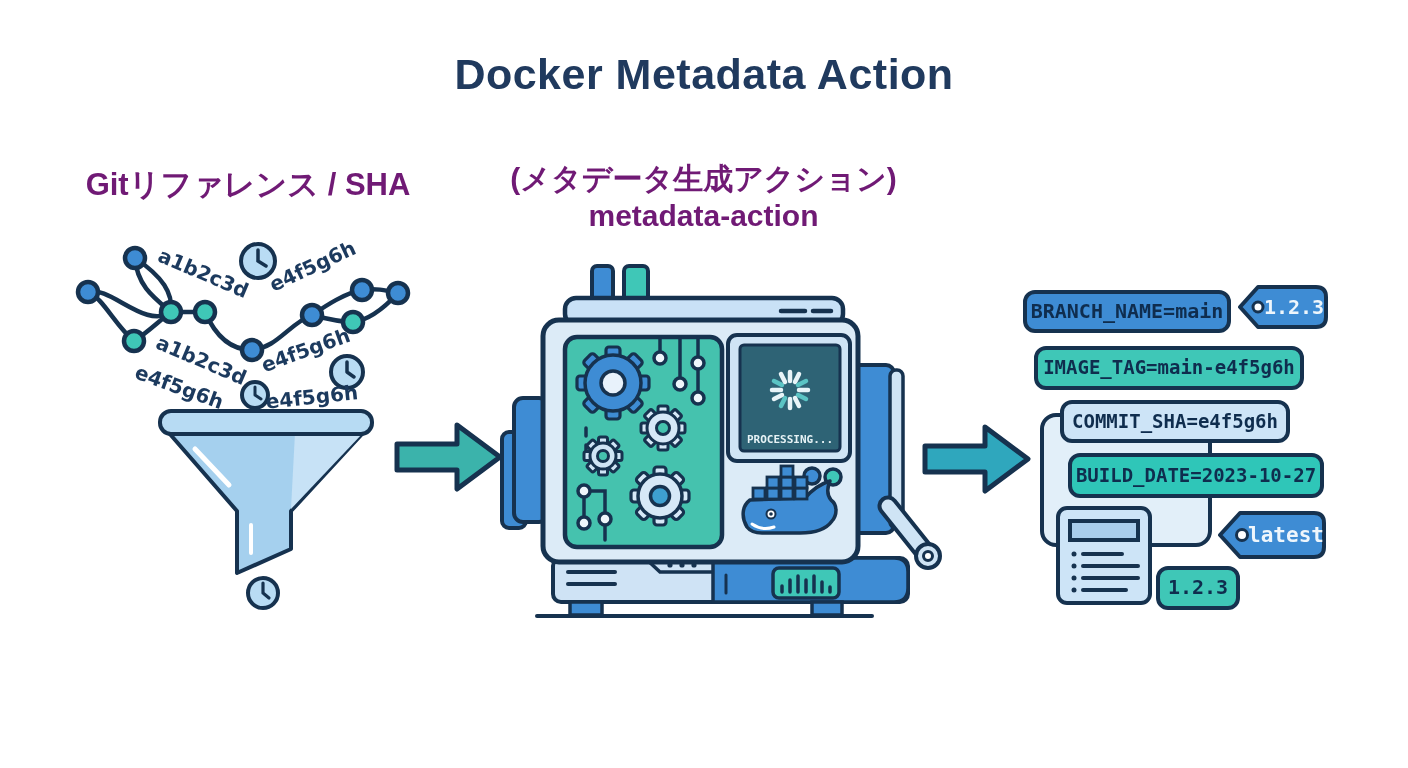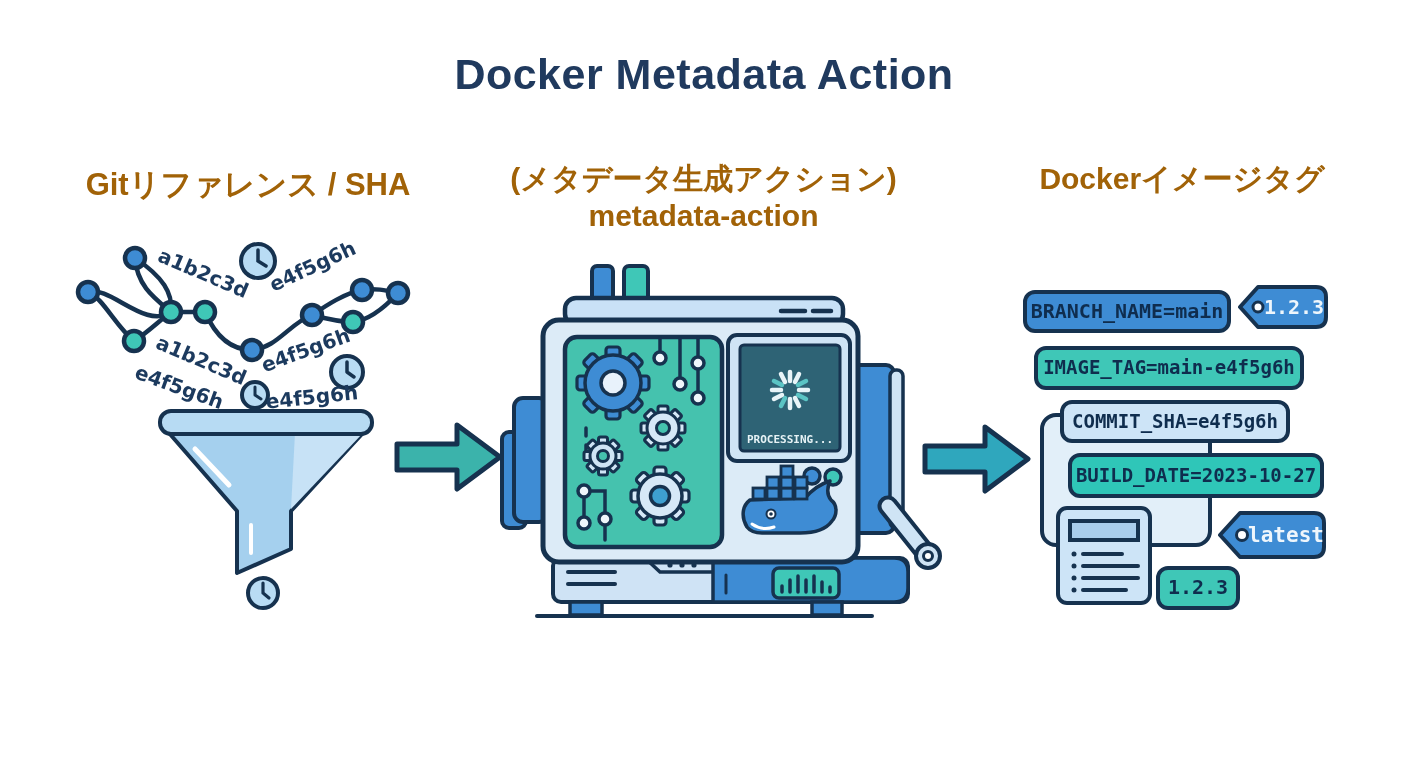--- a/index.html
+++ b/index.html
@@ -5,21 +5,21 @@
   html,body{margin:0;padding:0;background:#ffffff;}
   .stage{
     position:relative;width:1408px;height:620px;background:#ffffff;
     overflow:hidden;font-family:"Liberation Sans","DejaVu Sans",sans-serif;
   }
   .title{
     position:absolute;top:50px;left:0;width:1408px;text-align:center;
     font-size:43px;font-weight:800;color:#203a5e;letter-spacing:.5px;
   }
   .col-heading{
-    position:absolute;text-align:center;color:#a16207;font-weight:700;
+    position:absolute;text-align:center;color:#701a75;font-weight:700;
     font-size:30px;line-height:37px;
   }
   .col-heading.left{left:28px;top:166px;width:440px;font-size:31px;}
   .col-heading.center{left:476px;top:160px;width:455px;}
   .col-heading.right{left:982px;top:160px;width:400px;}
   .art{position:absolute;}
   svg text.mono{font-family:"DejaVu Sans Mono","Liberation Mono",monospace;font-weight:700;}
   svg text.hash{font-family:"DejaVu Sans","Liberation Sans",sans-serif;font-weight:600;}
 </style>
 </head>
@@ -30,21 +30,20 @@
   <div class="title">Docker Metadata Action</div>
 
   <div class="col-heading left">Gitリファレンス / SHA</div>
 
   <div class="col-heading center">
     <div>(メタデータ生成アクション)</div>
     <div>metadata-action</div>
   </div>
 
   <div class="col-heading right">
-    <div>Dockerイメージタグ</div>
   </div>
 
   <svg class="art" style="left:55px;top:235px;" width="420" height="390" viewBox="0 0 420 390">
 
     <g fill="none" stroke="#16324f" stroke-width="4.5" stroke-linecap="round">
       <path d="M33,57 C48,63 60,90 79,106"></path>
       <path d="M33,57 C55,50 90,95 116,77"></path>
       <path d="M80,23 C82,50 98,62 116,77"></path>
       <path d="M80,23 C108,42 118,58 116,77"></path>
       <path d="M79,106 C92,98 104,86 116,77"></path>

